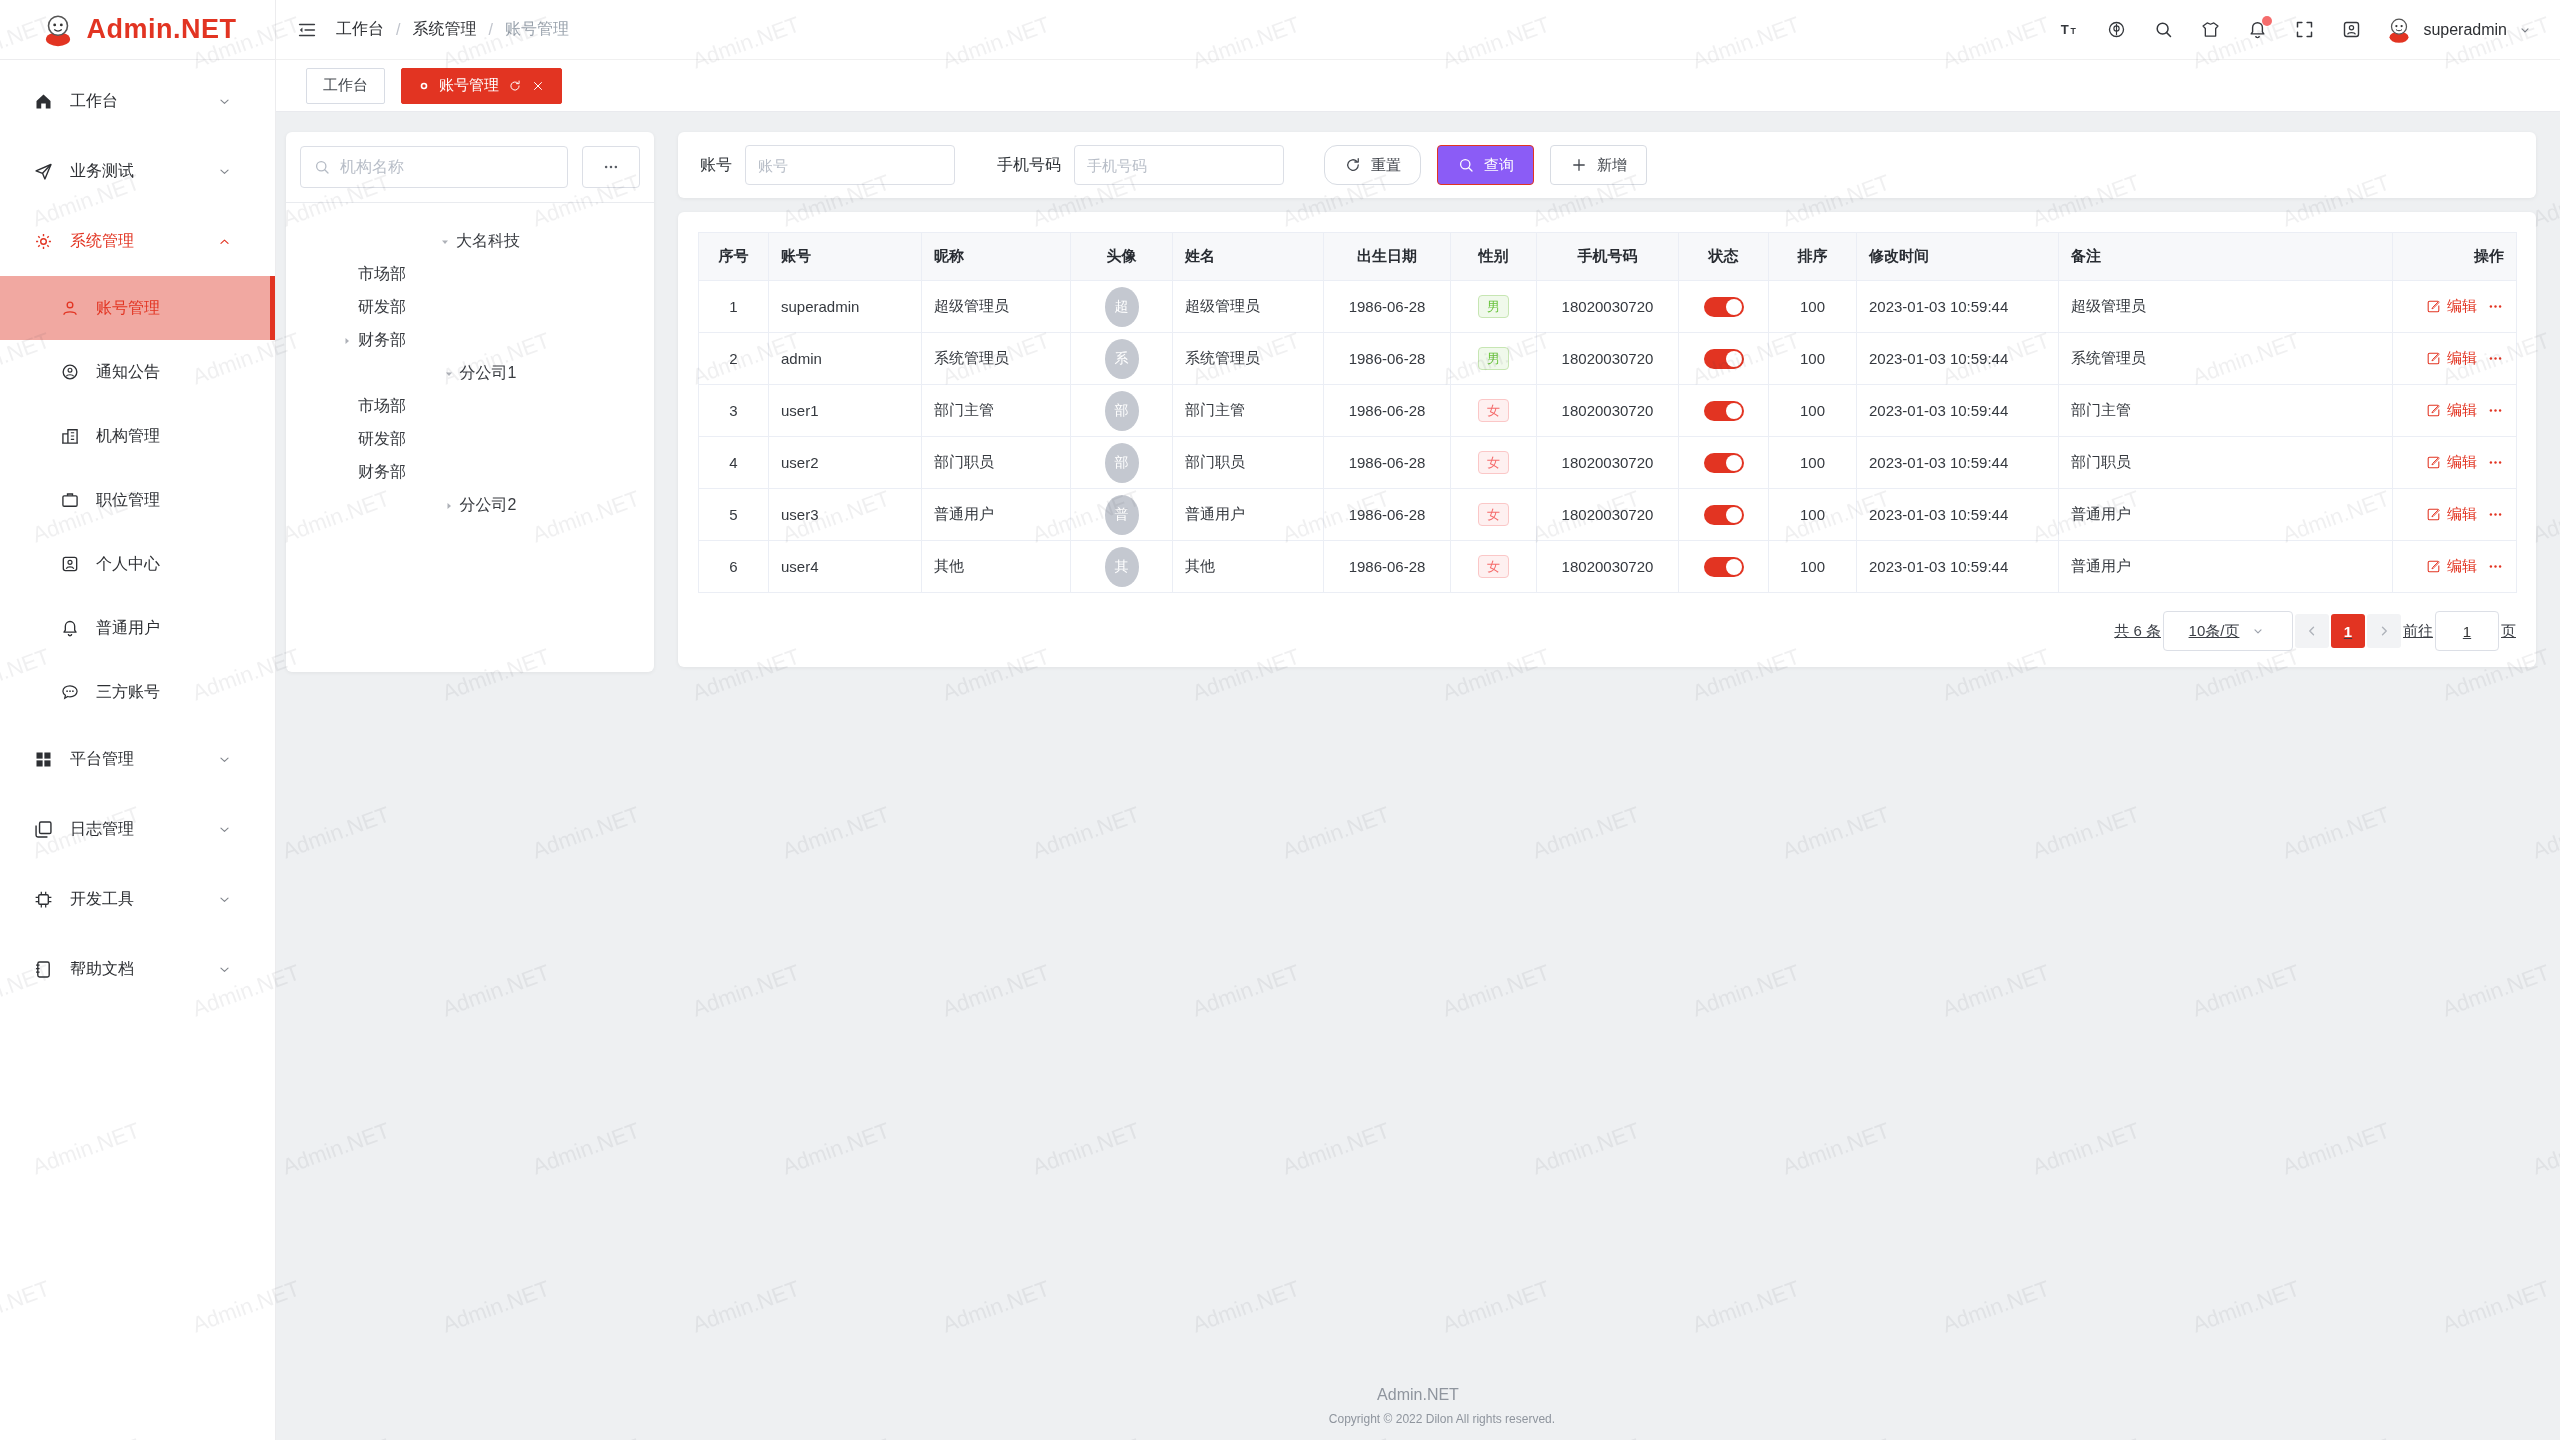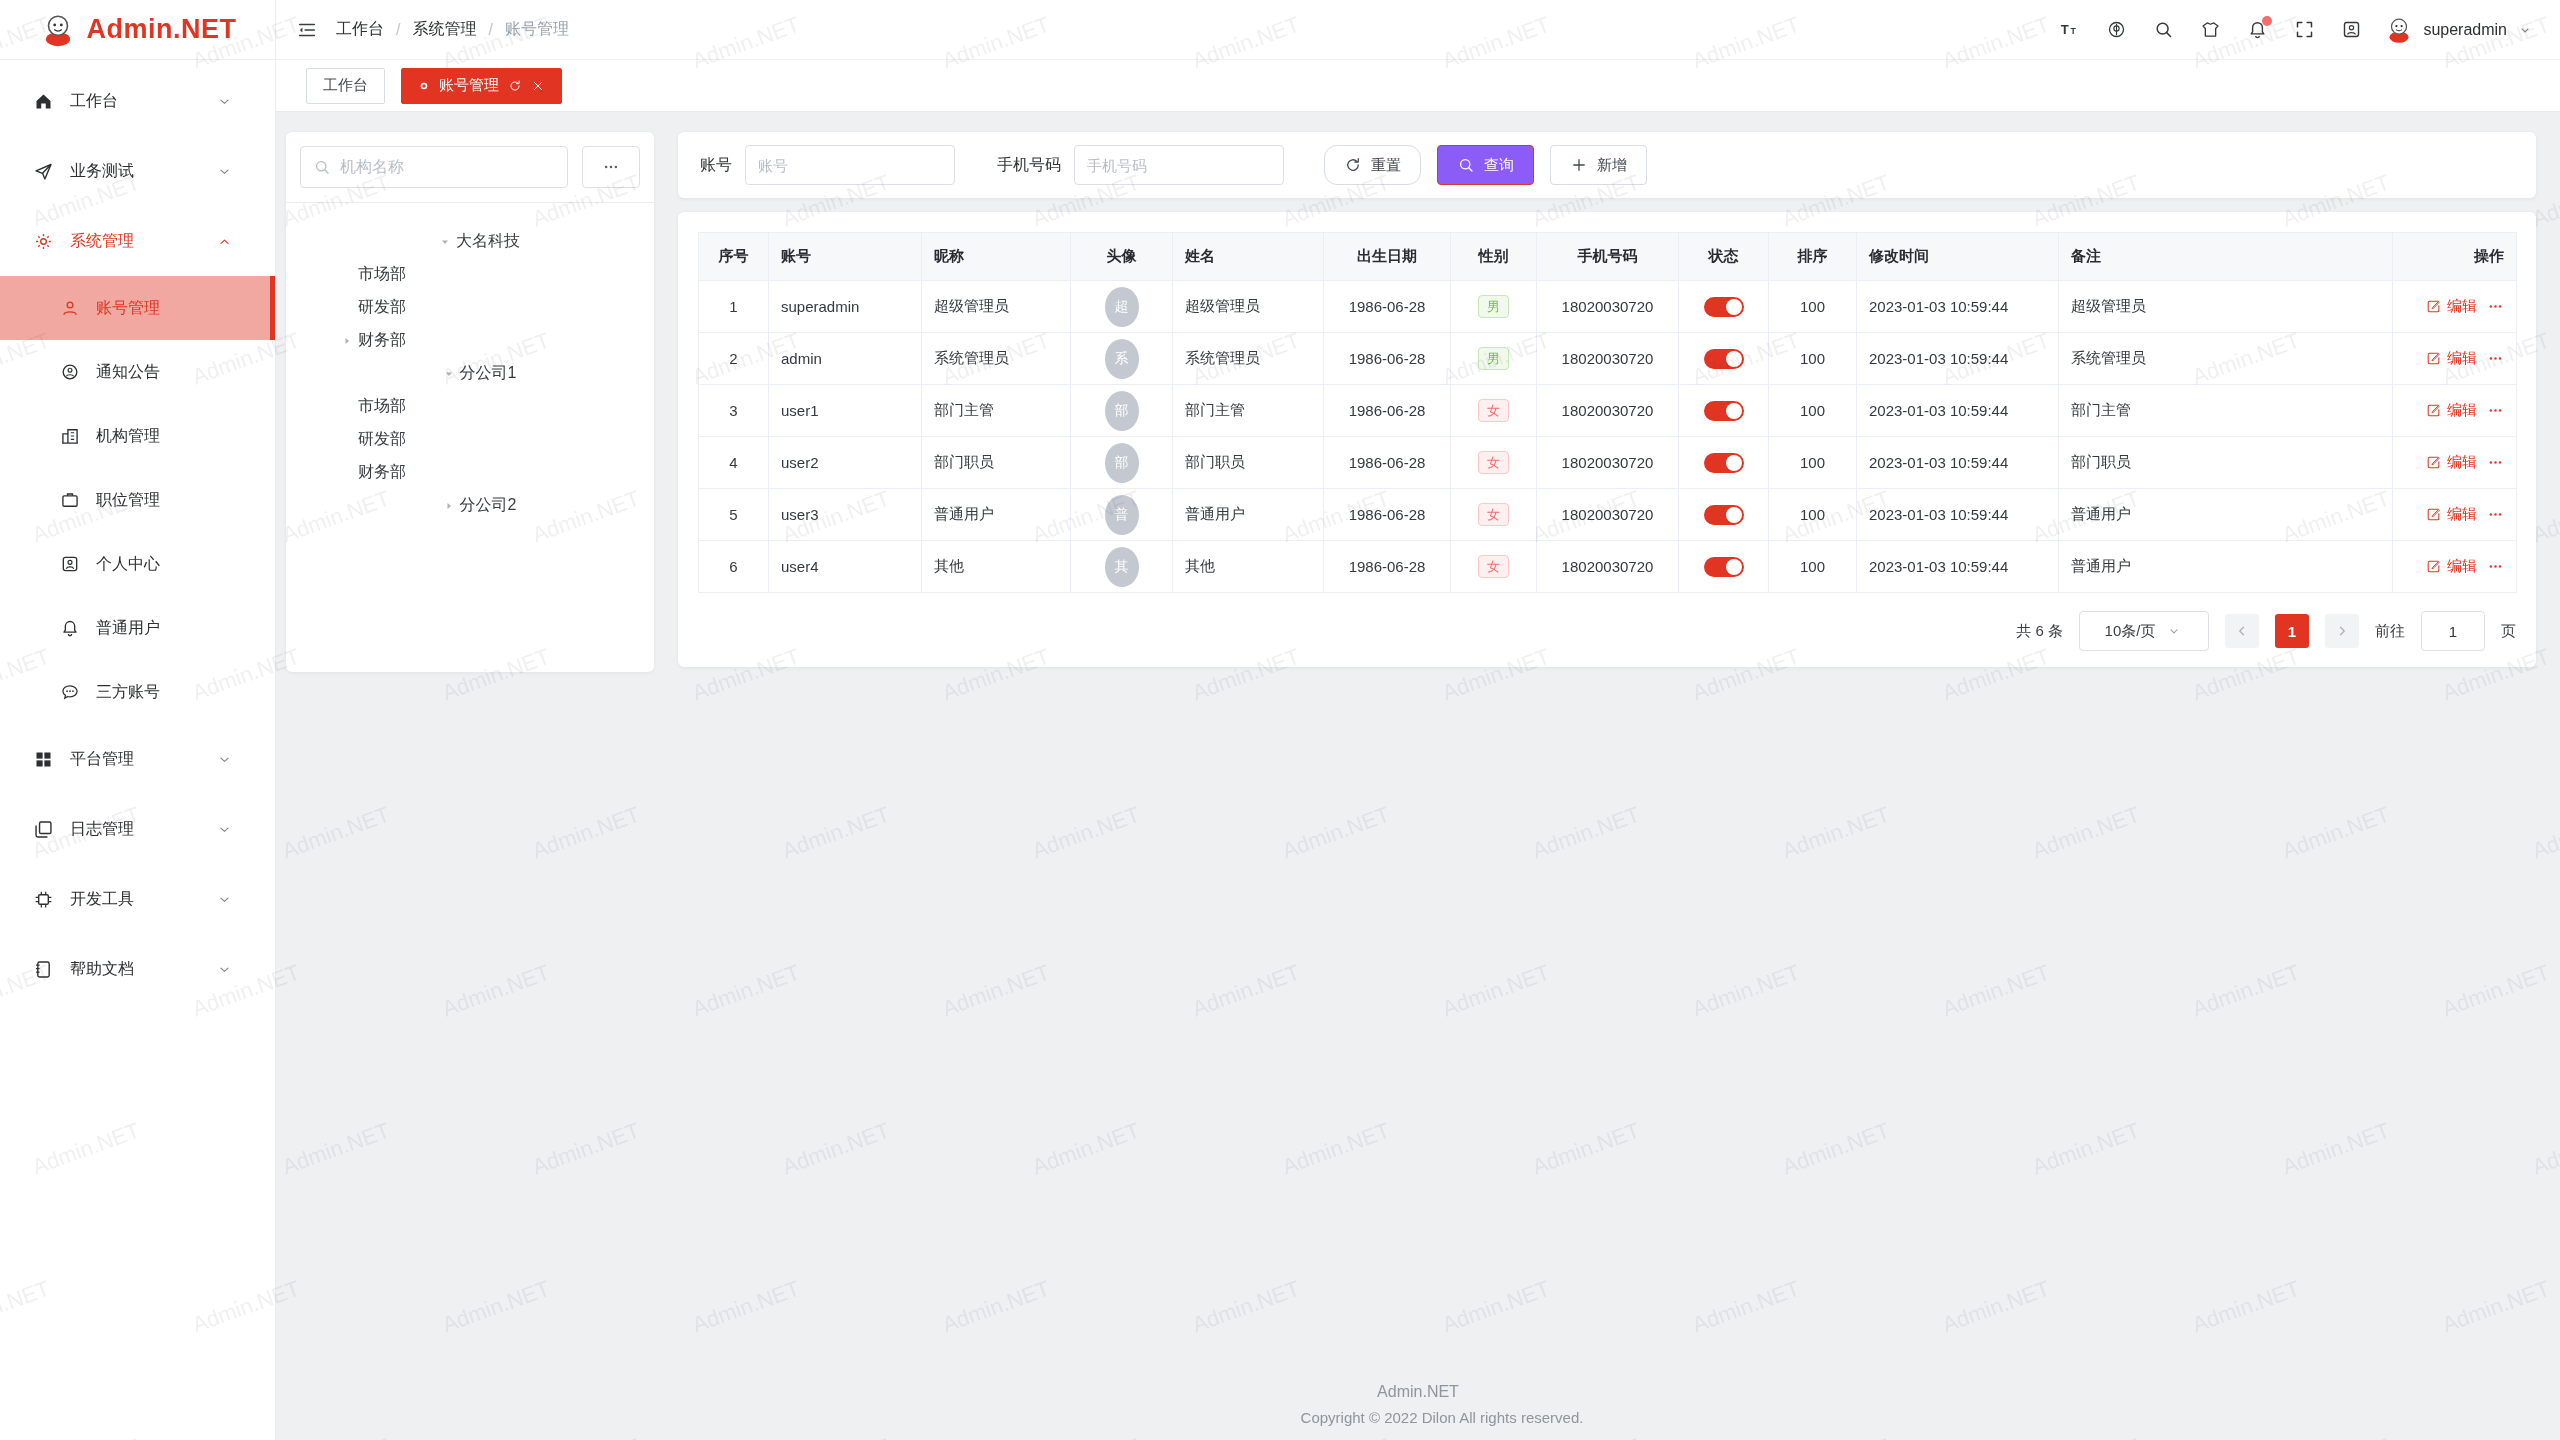--- a/index.html
+++ b/index.html
@@ -75,30 +75,30 @@
   .avt { display:inline-flex; width:34px; height:40px; border-radius:50%; background:#c4c8d0; color:#fff; font-size:14px; align-items:center; justify-content:center; }
   .tag { display:inline-block; padding:4px 8px; border-radius:4px; font-size:13px; line-height:1; }
   .tag.m { color:#67c23a; background:#f0f9eb; border:1px solid #c7e6b3; }
   .tag.f { color:#f56c6c; background:#fef0f0; border:1px solid #fbc7c7; }
   .switch { width:40px; height:20px; border-radius:10px; background:#e23422; position:relative; display:inline-block; cursor:pointer; vertical-align:middle; }
   .switch::after { content:""; position:absolute; right:2px; top:2px; width:16px; height:16px; border-radius:50%; background:#fff; }
   .ops { display:flex; align-items:center; justify-content:flex-end; gap:10px; color:#e23422; }
   .op-edit { display:inline-flex; align-items:center; gap:5px; cursor:pointer; }
   .op-more { display:flex; cursor:pointer; }
 
-  .pager { margin-top:18px; display:flex; align-items:center; justify-content:flex-end; gap:16px; font-size:15px; color:#3a3e45; }
+  .pager { margin-top:18px; display:flex; align-items:center; justify-content:flex-end; gap:2px; font-size:15px; color:#3a3e45;text-decoration:underline; }
   .psel { width:130px; height:40px; border:1px solid #dcdfe6; border-radius:4px; display:flex; align-items:center; justify-content:center; gap:10px; color:#3a3e45; cursor:pointer; }
   .psel .ic { color:#9da3ad; display:flex; }
   .pbtn { min-width:34px; height:34px; border:none; border-radius:3px; background:#f2f3f5; color:#aeb2ba; display:inline-flex; align-items:center; justify-content:center; font-size:15px; cursor:pointer; }
   .pbtn.active { background:#e23422; color:#fff; font-weight:bold; }
   .pgoto { width:64px; height:40px; border:1px solid #dcdfe6; border-radius:4px; text-align:center; font-size:15px; color:#333; outline:none; }
 
   .footer { text-align:center; padding:10px 0 14px; color:#8f959e; }
   .footer .f1 { font-size:16px; margin-bottom:8px; }
-  .footer .f2 { font-size:15px;padding-left:48px; }
+  .footer .f2 { font-size:12px;padding-left:48px; }
 
   
   #wm { position:fixed; left:0; top:0; width:2560px; height:1440px; pointer-events:none; z-index:40; overflow:hidden; }
   #wm span { position:absolute; transform:rotate(-20deg); font-size:22px; color:rgba(60,66,75,.08); white-space:nowrap; }
 
   .ic svg { display:block; }
 </style>
 </head>
 <body>
 

